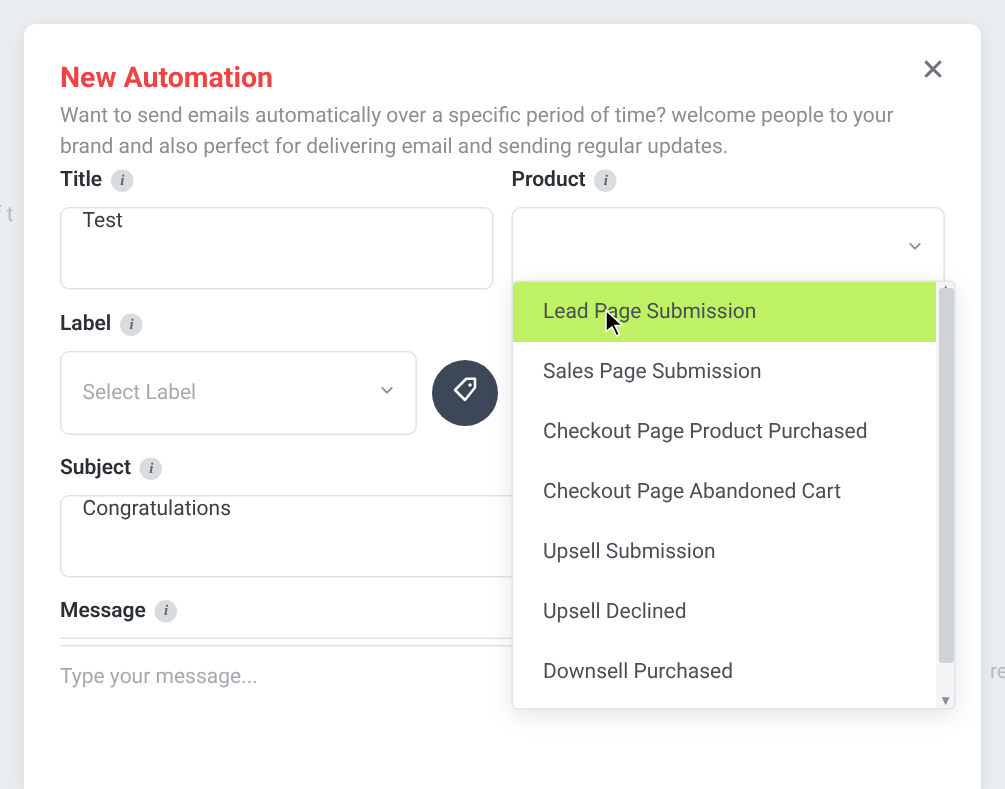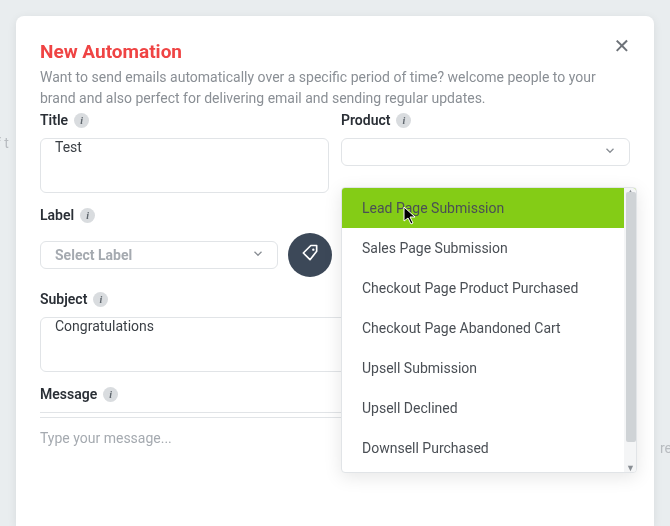--- a/index.html
+++ b/index.html
@@ -82,32 +82,31 @@
     height: 55px;
     border: 1px solid #e1e4e7;
     border-radius: 6px;
     padding: 0 14px;
     font-size: 14px;
     color: #3a3f45;
     background:#fff;
   }
   .select-box {
     width: 100%;
-    height: 28px;
+    height: 56px;
     border: 1px solid #e1e4e7;
     border-radius: 6px;
     padding: 0 40px 0 14px;
     font-size: 14px;
     color: #3a3f45;
     background:#fff;
     position: relative;
     display:flex;
     align-items:center;
     cursor:pointer;
-    font-weight:bold;
   }
   .select-box.placeholder { color:#a5aab0; }
   .chev {
     position:absolute;
     right:12px;
     top:50%;
     transform:translateY(-50%);
     color:#8a8f95;
   }
   .label-row {
@@ -152,21 +151,21 @@
   }
   .opt {
     height: 40px;
     display:flex;
     align-items:center;
     padding: 0 20px;
     font-size: 14px;
     color:#4a4f55;
     cursor:pointer;
   }
-  .opt.hover { background:#84cc16; }
+  .opt.hover { background:#bef264; }
   .scroll-track {
     position:absolute;
     right:0; top:0;
     width:12px;
     height:100%;
     background:#f4f5f6;
   }
   .scroll-thumb {
     position:absolute;
     right:0;

